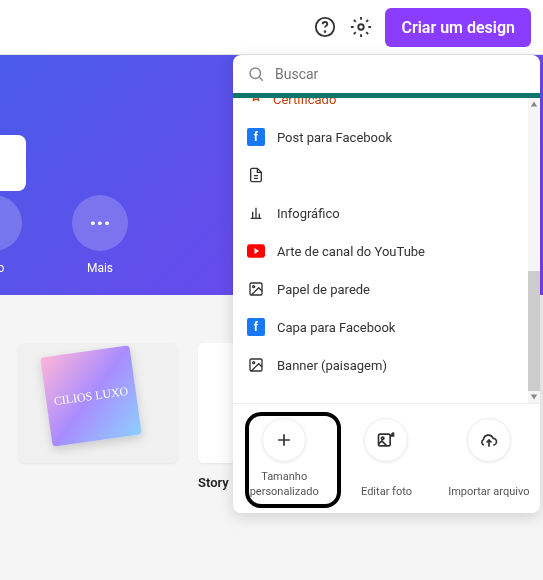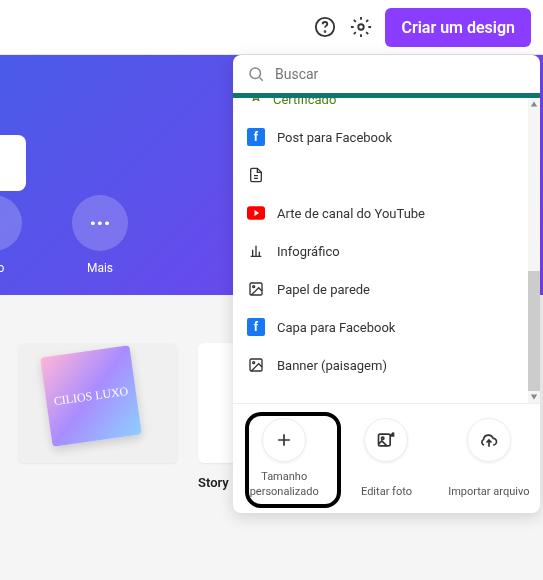--- a/index.html
+++ b/index.html
@@ -99,56 +99,56 @@
     <span>
       <svg width="18" height="18" viewBox="0 0 24 24" fill="none" stroke="currentColor" stroke-width="2">
           <circle cx="11" cy="11" r="7"></circle>
           <path d="M21 21l-4.3-4.3"></path>
         </svg>
     </span>
     <input class="search-input" placeholder="Buscar" style="">
   </div>
   <div class="menu-wrap">
     <div class="menu">
-      <div class="menu-item" style="padding-top:0; margin-top:-8px; color:#4d7c0f;gap:8px;">
+      <div class="menu-item" style="padding-top:0; margin-top:-8px; color:#c2410c;gap:8px;">
         <span class="menu-icon">
             <svg width="16" height="16" viewBox="0 0 24 24" fill="none" stroke="currentColor" stroke-width="2">
               <path d="M12 2l2 4 4 1-3 3 1 4-4-2-4 2 1-4-3-3 4-1z"></path>
             </svg>
           </span>
         <span>Certificado</span>
       </div>
       <div class="menu-item">
         <span class="menu-icon fb">f</span>
         <span>Post para Facebook</span>
       </div>
       <div class="menu-item">
         <span class="menu-icon">
             <svg width="16" height="16" viewBox="0 0 24 24" fill="none" stroke="currentColor" stroke-width="2">
               <path d="M14 2H6a2 2 0 00-2 2v16a2 2 0 002 2h12a2 2 0 002-2V8z"></path>
               <path d="M14 2v6h6M9 13h6M9 17h6"></path>
             </svg>
           </span>
+      </div>
+      <div class="menu-item">
+        <span class="menu-icon">
+            <svg width="16" height="16" viewBox="0 0 24 24" fill="none" stroke="currentColor" stroke-width="2">
+              <path d="M4 20h16M7 20V10M12 20V4M17 20v-7"></path>
+            </svg>
+          </span>
+        <span>Infográfico</span>
       </div>
       <div class="menu-item">
         <span class="menu-icon yt">
             <svg width="18" height="14" viewBox="0 0 24 18" fill="#ff0000">
               <rect width="24" height="18" rx="4"></rect>
               <path d="M10 5v8l6-4z" fill="#fff"></path>
             </svg>
           </span>
         <span>Arte de canal do YouTube</span>
-      </div>
-      <div class="menu-item">
-        <span class="menu-icon">
-            <svg width="16" height="16" viewBox="0 0 24 24" fill="none" stroke="currentColor" stroke-width="2">
-              <path d="M4 20h16M7 20V10M12 20V4M17 20v-7"></path>
-            </svg>
-          </span>
-        <span>Infográfico</span>
       </div>
       <div class="menu-item">
         <span class="menu-icon">
             <svg width="16" height="16" viewBox="0 0 24 24" fill="none" stroke="currentColor" stroke-width="2">
               <rect x="3" y="3" width="18" height="18" rx="2"></rect>
               <circle cx="8.5" cy="8.5" r="1.5"></circle>
               <path d="M21 15l-5-5L5 21"></path>
             </svg>
           </span>
         <span>Papel de parede</span>

